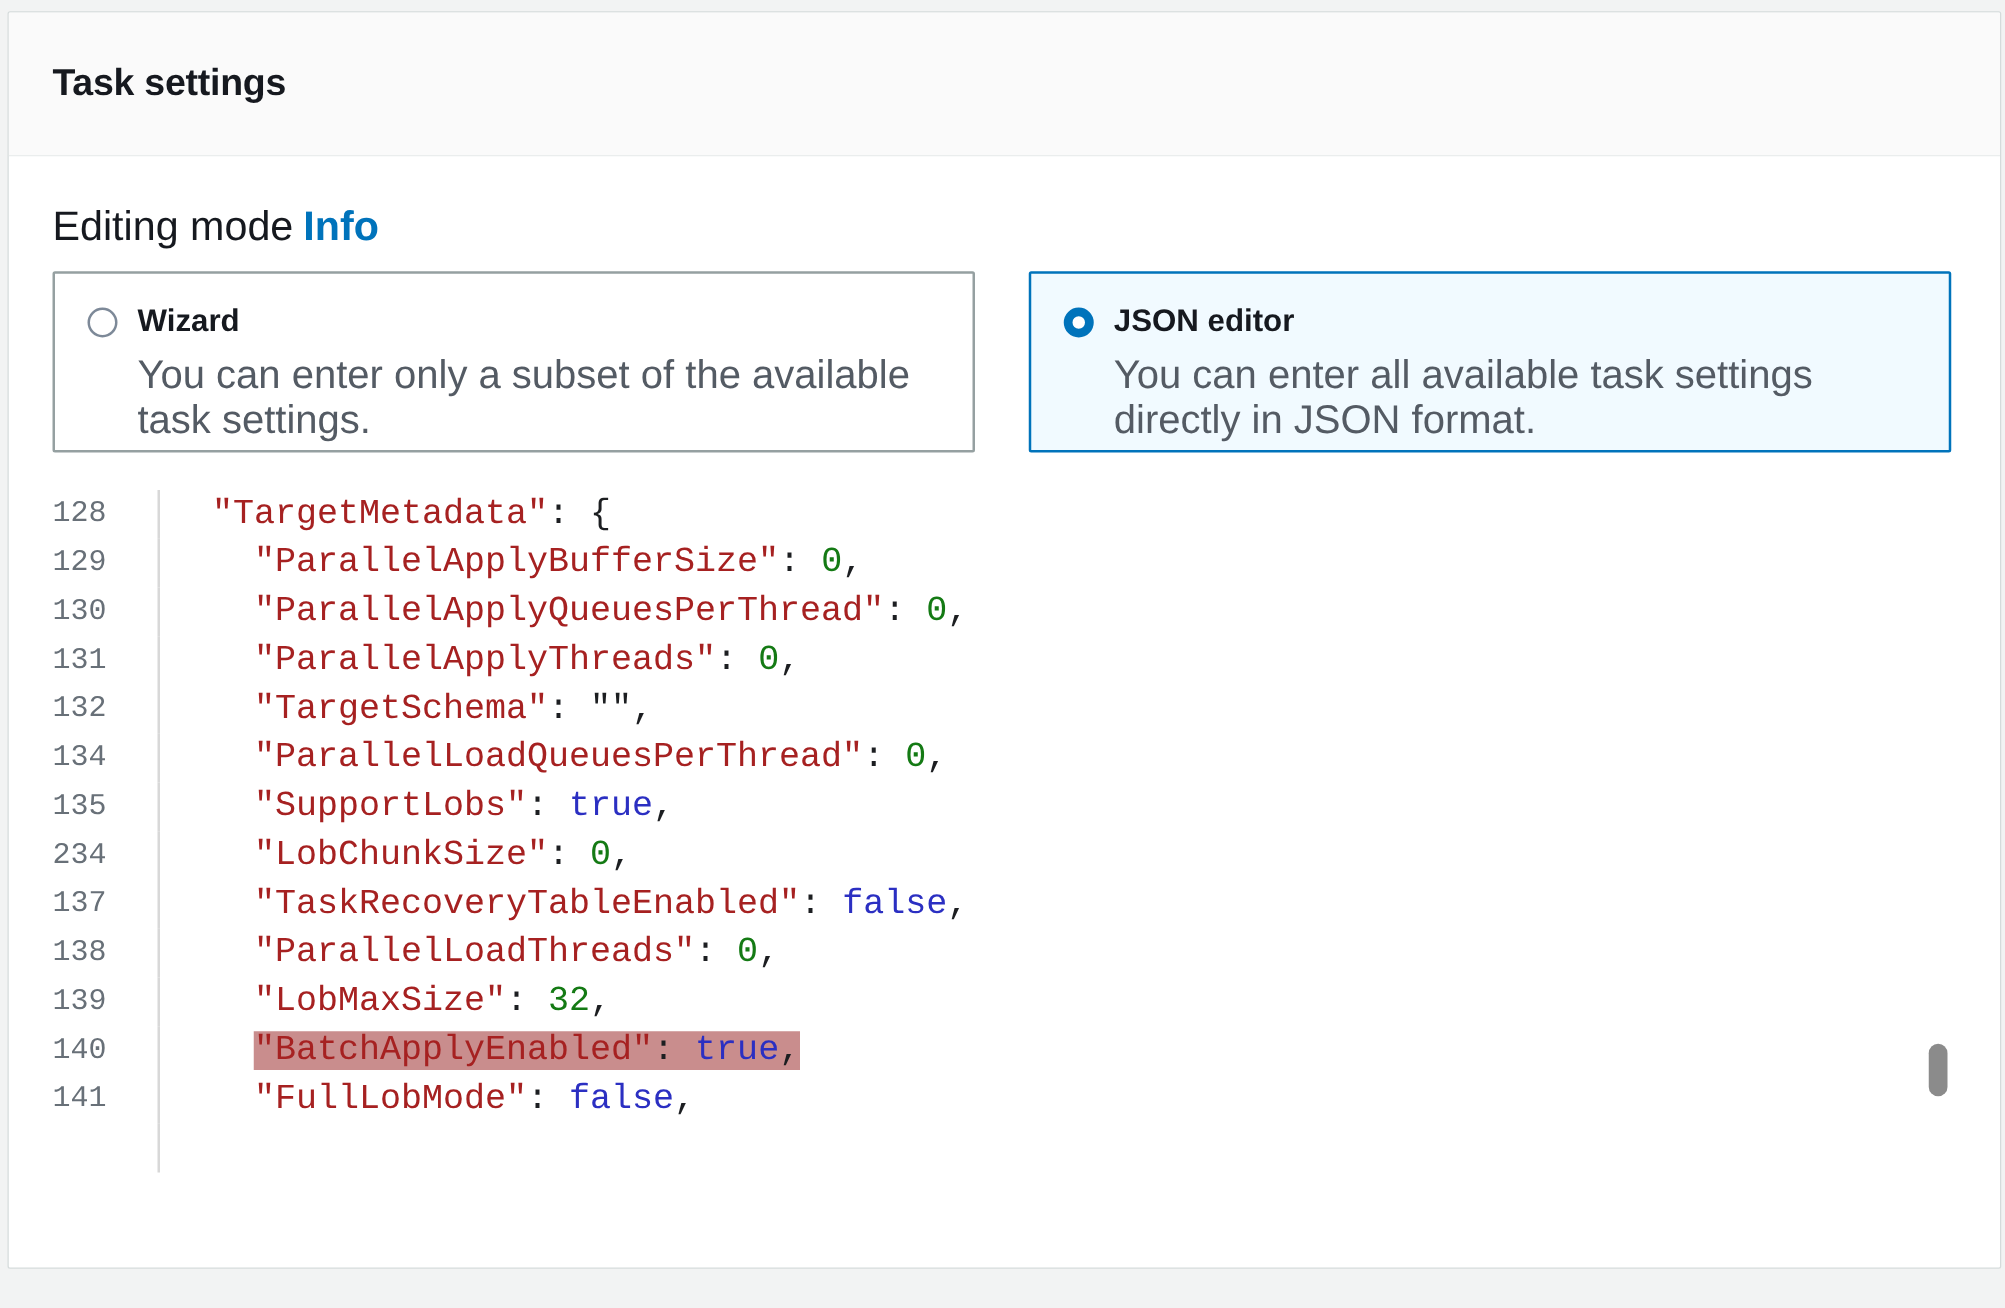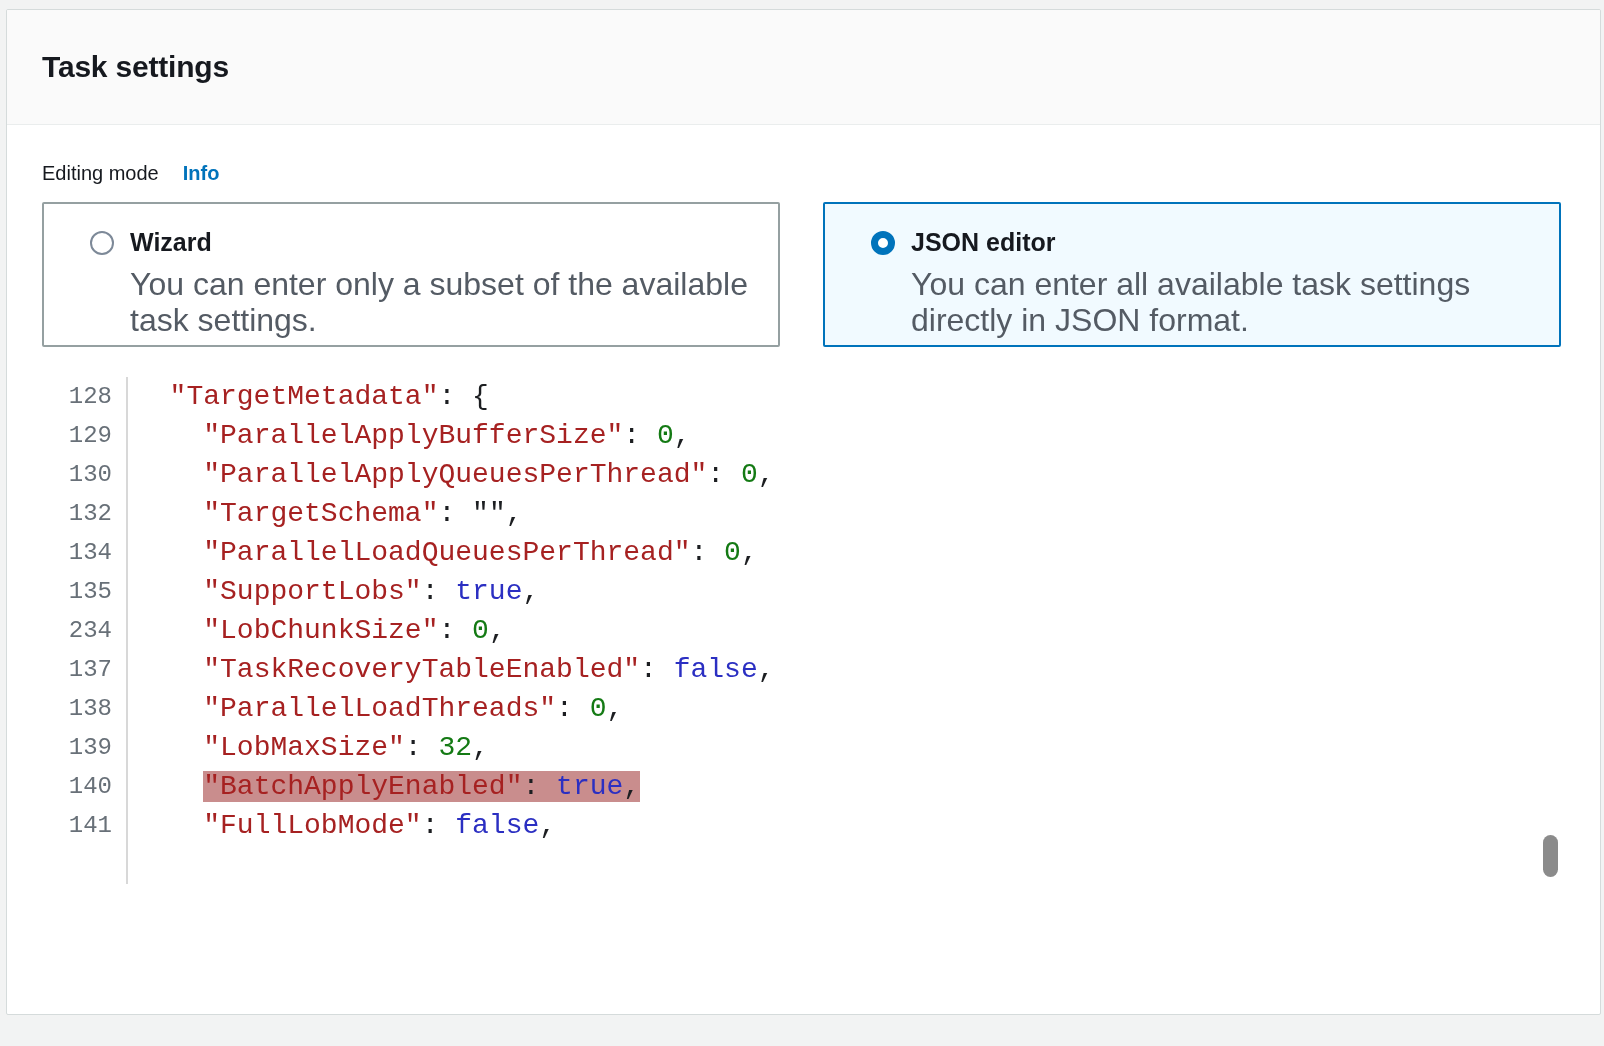--- a/index.html
+++ b/index.html
@@ -4,36 +4,36 @@
 <style>
   html,body{margin:0;padding:0;}
   body{width:1604px;height:1046px;overflow:hidden;font-family:"Liberation Sans",sans-serif;}
   .page{position:relative;width:1604px;height:1046px;background:var(--page-bg,#f2f3f3);overflow:hidden;}
   .card{position:absolute;left:6px;top:9px;width:1595px;height:1006px;background:#ffffff;
         border:1px solid var(--card-border,#d5dbdb);border-radius:2px;box-sizing:border-box;overflow:hidden;}
   .card-header{height:115px;background:var(--header-bg,#fafafa);border-bottom:1px solid #eaeded;
         display:flex;align-items:center;padding:0 35px;box-sizing:border-box;}
   .card-header h1{margin:0;font-size:30px;font-weight:700;color:var(--text-dark,#16191f);letter-spacing:-0.2px;}
   .card-body{padding:0 35px;}
-  .field-label-row{margin-top:37px;display:flex;align-items:baseline;gap:24px;
-        font-size:20px;color:var(--text-dark,#16191f);}
+  .field-label-row{margin-top:37px;display:flex;align-items:baseline;gap:8px;
+        font-size:33px;color:var(--text-dark,#16191f);}
   .info-link{color:var(--link-blue,#0073bb);font-weight:700;text-decoration:none;cursor:pointer;}
   .tiles{display:flex;gap:43px;margin-top:17px;}
   .tile{width:738px;height:145px;box-sizing:border-box;border:2px solid #95a0a1;border-radius:2px;
-        background:#ffffff;padding:24px 10px 0 46px;cursor:pointer;}
+        background:#ffffff;padding:24px 10px 0 26px;cursor:pointer;}
   .tile.selected{border-color:var(--accent-blue,#0073bb);background:var(--selected-tile-bg,#f1faff);}
   .tile-top{display:flex;align-items:center;gap:16px;}
   .radio{width:24px;height:24px;border-radius:50%;box-sizing:border-box;border:2px solid #7d8998;
         background:#ffffff;flex:none;}
   .tile.selected .radio{border:7px solid var(--accent-blue,#0073bb);}
   .tile-label{font-size:25px;font-weight:700;color:var(--text-dark,#16191f);}
   .tile-desc{margin:9px 0 0 40px;font-size:32px;line-height:36px;color:var(--text-secondary,#545b64);}
   .editor{margin-top:30px;font-family:"Liberation Mono",monospace;font-size:28px;cursor:text;}
   .code-line{display:flex;height:39px;line-height:39px;white-space:pre;}
-  .line-number{width:70px;flex:none;text-align:right;padding-right:14px;border-right:2px solid #d8d8d8;
+  .line-number{width:70px;flex:none;padding-right:14px;border-right:2px solid #d8d8d8;
         font-size:24px;color:var(--line-number,#687078);box-sizing:content-box;}
   .line-code{padding-left:8px;color:var(--code-plain,#1c1e21);}
   .tok-key{color:var(--code-key,#a62121);}
   .tok-num{color:var(--code-number,#147a14);}
   .tok-bool{color:var(--code-boolean,#2b2fc2);}
   .tok-pun,.tok-val{color:var(--code-plain,#1c1e21);}
   .hl{background:var(--highlight-bg,#c98d8d);}
   .scroll-thumb{position:absolute;left:1543px;top:835px;width:15px;height:42px;border-radius:8px;
         background:var(--scrollbar-thumb,#8b8b8b);cursor:pointer;}
 </style>
@@ -64,20 +64,21 @@
             <span class="tile-label">JSON editor</span>
           </div>
           <div class="tile-desc">You can enter all available task settings directly in JSON format.</div>
         </div>
       </div>
       <div class="editor">
         <div id="code-lines">
             <div class="code-line"><span class="line-number">128</span><span class="line-code">  <span class="tok-key">"TargetMetadata"</span><span class="tok-pun">: {</span></span></div>
             <div class="code-line"><span class="line-number">129</span><span class="line-code">    <span class="tok-key">"ParallelApplyBufferSize"</span><span class="tok-pun">: </span><span class="tok-num">0</span><span class="tok-pun">,</span></span></div>
             <div class="code-line"><span class="line-number">130</span><span class="line-code">    <span class="tok-key">"ParallelApplyQueuesPerThread"</span><span class="tok-pun">: </span><span class="tok-num">0</span><span class="tok-pun">,</span></span></div>
+            <div class="code-line"><span class="line-number">131</span><span class="line-code">    <span class="tok-key">"ParallelApplyThreads"</span><span class="tok-pun">: </span><span class="tok-num">0</span><span class="tok-pun">,</span></span></div>
             <div class="code-line"><span class="line-number">132</span><span class="line-code">    <span class="tok-key">"TargetSchema"</span><span class="tok-pun">: </span><span class="tok-val">""</span><span class="tok-pun">,</span></span></div>
             <div class="code-line"><span class="line-number">134</span><span class="line-code">    <span class="tok-key">"ParallelLoadQueuesPerThread"</span><span class="tok-pun">: </span><span class="tok-num">0</span><span class="tok-pun">,</span></span></div>
             <div class="code-line"><span class="line-number">135</span><span class="line-code">    <span class="tok-key">"SupportLobs"</span><span class="tok-pun">: </span><span class="tok-bool">true</span><span class="tok-pun">,</span></span></div>
             <div class="code-line"><span class="line-number">234</span><span class="line-code">    <span class="tok-key">"LobChunkSize"</span><span class="tok-pun">: </span><span class="tok-num">0</span><span class="tok-pun">,</span></span></div>
             <div class="code-line"><span class="line-number">137</span><span class="line-code">    <span class="tok-key">"TaskRecoveryTableEnabled"</span><span class="tok-pun">: </span><span class="tok-bool">false</span><span class="tok-pun">,</span></span></div>
             <div class="code-line"><span class="line-number">138</span><span class="line-code">    <span class="tok-key">"ParallelLoadThreads"</span><span class="tok-pun">: </span><span class="tok-num">0</span><span class="tok-pun">,</span></span></div>
             <div class="code-line"><span class="line-number">139</span><span class="line-code">    <span class="tok-key">"LobMaxSize"</span><span class="tok-pun">: </span><span class="tok-num">32</span><span class="tok-pun">,</span></span></div>
             <div class="code-line"><span class="line-number">140</span><span class="line-code">    <span class="hl"><span class="tok-key">"BatchApplyEnabled"</span><span class="tok-pun">: </span><span class="tok-bool">true</span><span class="tok-pun">,</span></span></span></div>
             <div class="code-line"><span class="line-number">141</span><span class="line-code">    <span class="tok-key">"FullLobMode"</span><span class="tok-pun">: </span><span class="tok-bool">false</span><span class="tok-pun">,</span></span></div>
             <div class="code-line"><span class="line-number"></span><span class="line-code"></span></div>

